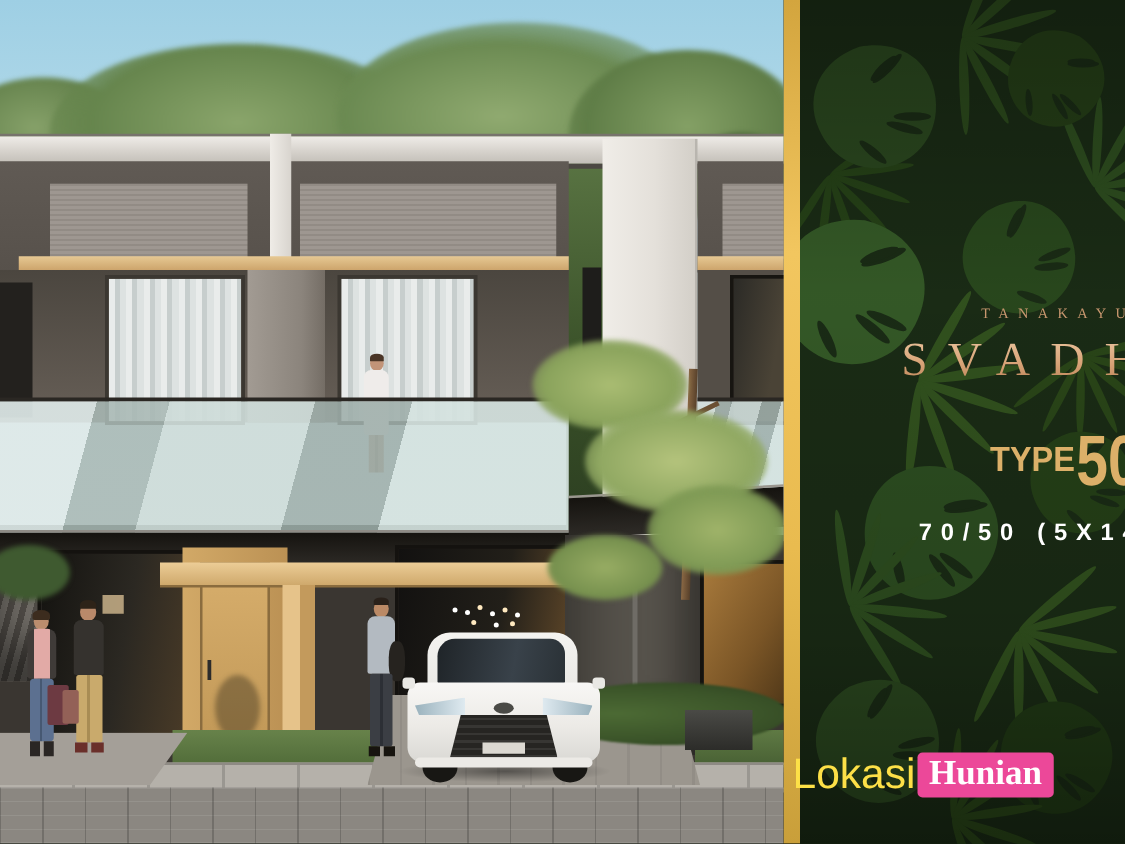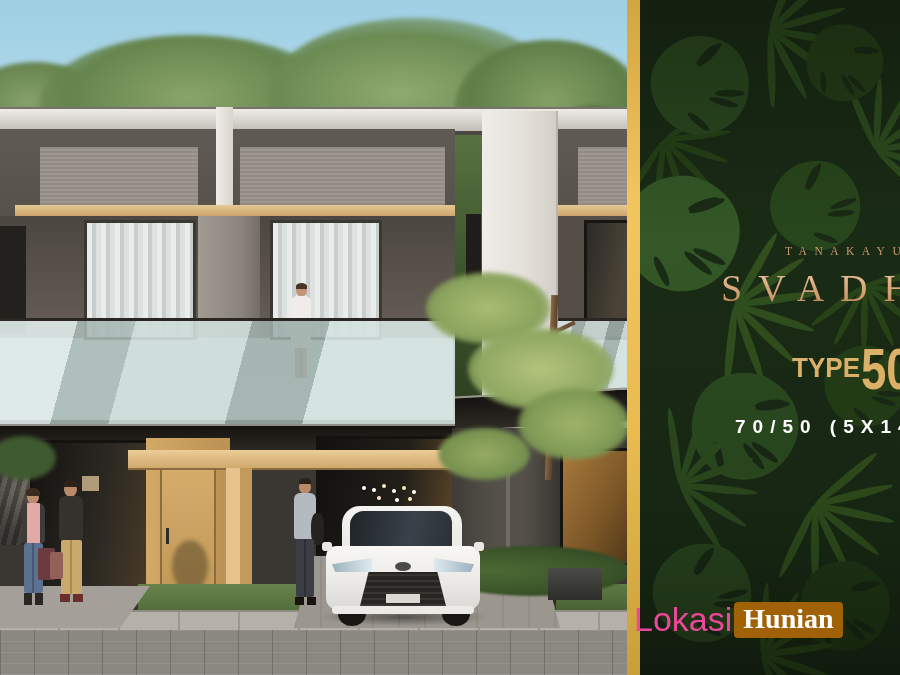--- a/index.html
+++ b/index.html
@@ -36,22 +36,22 @@
   .ptxt{position:absolute;white-space:nowrap;}
   .brand{font-family:"Liberation Serif",serif;font-size:11.5px;letter-spacing:7.5px;
          color:#c8976f;font-weight:400;}
   .cluster{font-family:"Liberation Serif",serif;font-size:38px;letter-spacing:16px;
          font-weight:400;background:linear-gradient(180deg,#eecaa4 0%,#d8a478 55%,#b87f52 100%);
          -webkit-background-clip:text;background-clip:text;color:transparent;}
   .typeL{font-size:28px;font-weight:700;color:#dcb069;transform:scaleX(.93);transform-origin:left top;}
   .typeN{font-size:57px;font-weight:700;color:#dcb069;transform:scaleX(.8);transform-origin:left top;}
   .dims{font-size:19px;font-weight:700;letter-spacing:7px;color:#ffffff;}
   .wm{position:absolute;left:634px;top:600px;display:flex;align-items:center;white-space:nowrap;}
-  .wm1{font-size:34px;color:#ec4899;}
-  .wmbox{margin-left:2px;background:#a16207;border-radius:4px;padding:1px 9px 3px 9px;}
+  .wm1{font-size:34px;color:#fde047;}
+  .wmbox{margin-left:2px;background:#ec4899;border-radius:4px;padding:1px 9px 3px 9px;}
   .wm2{font-family:"Liberation Serif",serif;font-weight:700;font-size:28px;color:#ffffff;}
 </style>
 </head>
 <body>
 
 <div class="stage">
 
   <div class="photo" title="Row of modern two-storey townhouses with glass balconies, wood accents, trees, three residents outside and a white hatchback parked in the paved driveway">
     <div class="abs sky"></div>
 

